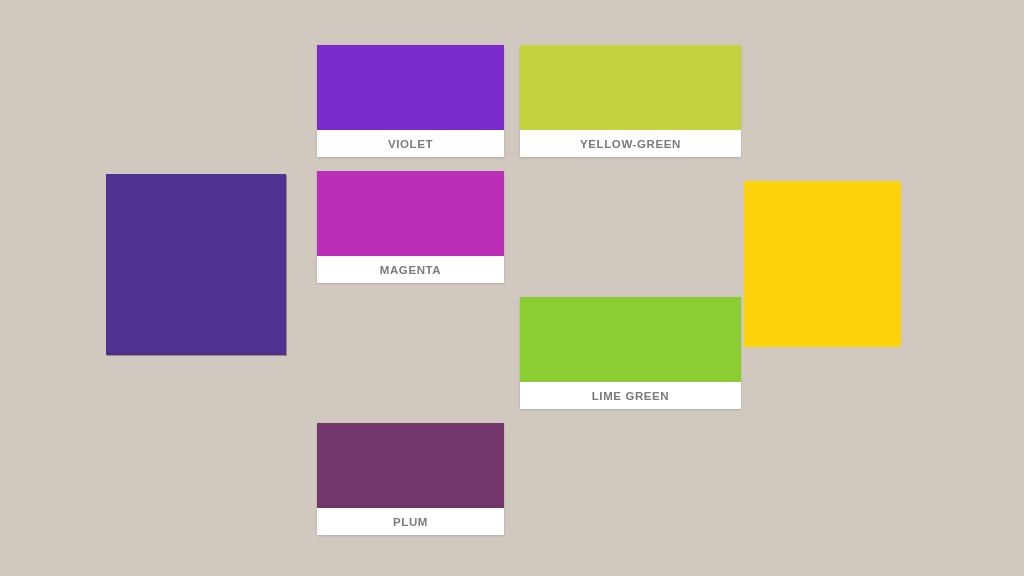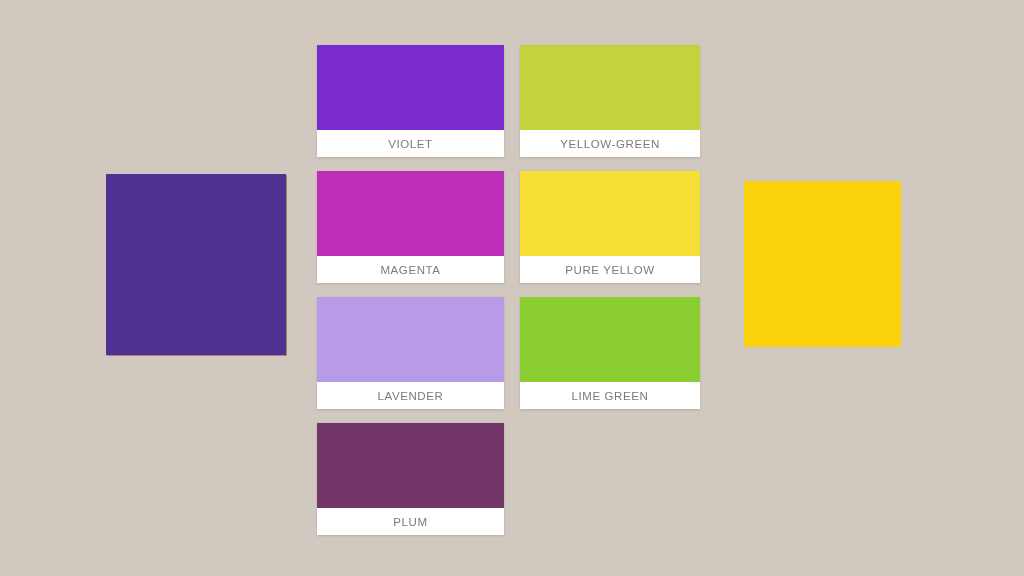--- a/index.html
+++ b/index.html
@@ -55,21 +55,21 @@
 
   .swatch-card {
     position: absolute;
     box-sizing: border-box;
     background: #ffffff;
     overflow: hidden;
     box-shadow: 0 1px 2px rgba(90, 75, 60, 0.22);
   }
 
   .card-col-left  { left: 0px;   width: 187px; }
-  .card-col-right { left: 203px; width: 180px; }
+  .card-col-right { left: 203px; width: 221px; }
 
   .card-row-1 { top: 0px;   height: 112px; }
   .card-row-2 { top: 126px; height: 112px; text-align: center; }
   .card-row-3 { top: 252px; height: 112px; }
   .card-row-4 { top: 378px; height: 112px; }
 
   .swatch-color {
     display: block;
     width: 100%;
     height: 85px;
@@ -80,20 +80,21 @@
     align-items: center;
     justify-content: center;
     width: 100%;
     height: 27px;
     font-size: 11.5px;
     letter-spacing: 0.6px;
     color: #7d7a78;
     font-family: "Liberation Sans", sans-serif;
     white-space: nowrap;
     text-transform: uppercase;
+    font-weight: bold;
   }
 </style>
 </head>
 <body style="background: rgb(209, 200, 191);">
 
 <div id="stage" style="background: rgb(209, 200, 191);">
 
   <div id="ref-left" class="ref-square" style="background: rgb(78, 49, 145);"></div>
 
   <div id="ref-right" class="ref-square" style="background: rgb(252, 210, 12);"></div>
@@ -108,29 +109,21 @@
     <div class="swatch-card card-col-right card-row-1">
       <span class="swatch-color" style="background: rgb(194, 211, 62);"></span>
       <span class="swatch-label">YELLOW-GREEN</span>
     </div>
 
     <div class="swatch-card card-col-left card-row-2">
       <span class="swatch-color" style="background: rgb(189, 46, 184);"></span>
       <span class="swatch-label">MAGENTA</span>
     </div>
 
-    <div class="swatch-card card-col-right card-row-2">
-      <span class="swatch-color" style="background: rgb(247, 224, 53);"></span>
-      <span class="swatch-label">PURE YELLOW</span>
-    </div>
 
-    <div class="swatch-card card-col-left card-row-3">
-      <span class="swatch-color" style="background: rgb(183, 154, 232);"></span>
-      <span class="swatch-label">LAVENDER</span>
-    </div>
 
     <div class="swatch-card card-col-right card-row-3">
       <span class="swatch-color" style="background: rgb(138, 206, 50);"></span>
       <span class="swatch-label">LIME GREEN</span>
     </div>
 
     <div class="swatch-card card-col-left card-row-4">
       <span class="swatch-color" style="background: rgb(114, 54, 107);"></span>
       <span class="swatch-label">PLUM</span>
     </div>

